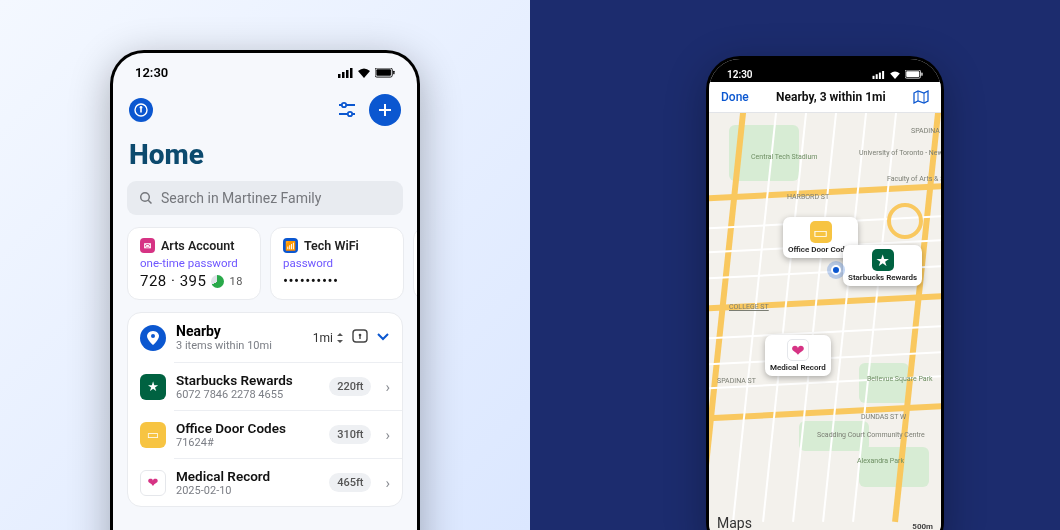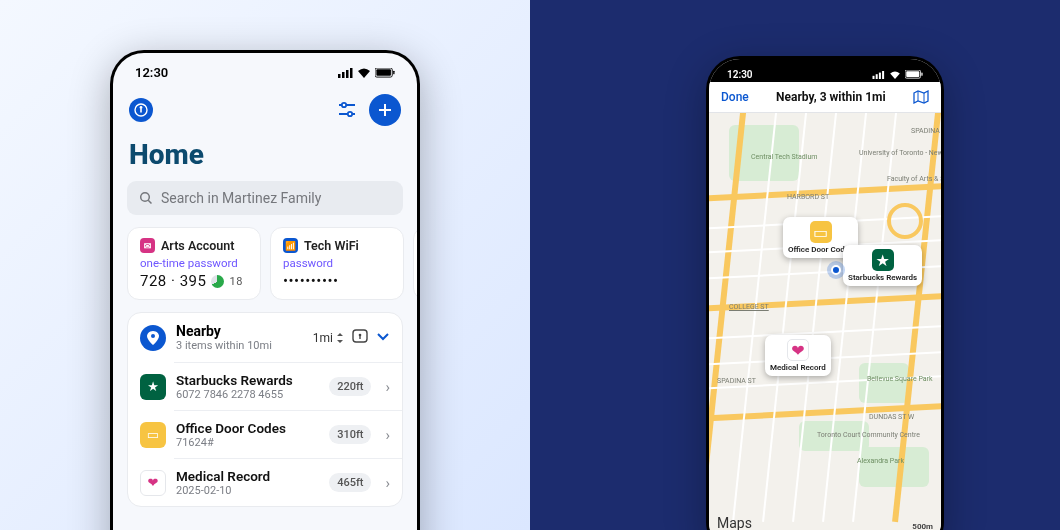--- a/index.html
+++ b/index.html
@@ -295,22 +295,22 @@
 
         <div style="position:absolute;left:178px;top:90px;width:36px;height:36px;border:4px solid #f9c85f;border-radius:50%;"></div>
 
         <div id="maplabels">
             <span class="maplabel park-l" style="left: 42px; top: 40px;">Central Tech Stadium</span>
             <span class="maplabel" style="left: 150px; top: 36px;">University of Toronto - New College</span>
             <span class="maplabel" style="left: 178px; top: 62px;">Faculty of Arts &amp; Science</span>
             <span class="maplabel" style="left: 78px; top: 80px;">HARBORD ST</span>
             <span class="maplabel" style="left: 20px; top: 190px; text-decoration: underline;">COLLEGE ST</span>
             <span class="maplabel park-l" style="left: 158px; top: 262px;">Bellevue Square Park</span>
-            <span class="maplabel" style="left: 160px; top: 300px;">DUNDAS ST W</span>
-            <span class="maplabel" style="left: 108px; top: 318px;">Toronto Court Community Centre</span>
+            <span class="maplabel" style="left: 152px; top: 300px;">DUNDAS ST W</span>
+            <span class="maplabel" style="left: 108px; top: 318px;">Scadding Court Community Centre</span>
             <span class="maplabel park-l" style="left: 148px; top: 344px;">Alexandra Park</span>
             <span class="maplabel" style="left: 202px; top: 14px;">SPADINA AVE</span>
             <span class="maplabel" style="left: 8px; top: 264px;">SPADINA ST</span>
           </div>
 
         <div class="pin" style="left:74px;top:104px;">
           <div class="picon" style="background:#f7c442;color:#fff;">▭</div>
           <div class="plabel">Office Door Codes</div>
         </div>
         <div class="pin" style="left:134px;top:132px;">

